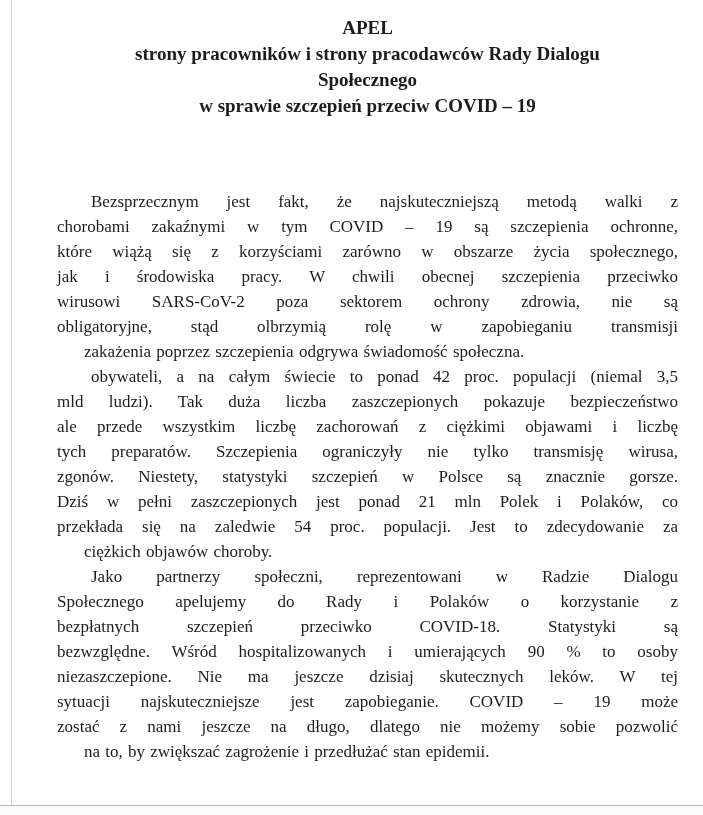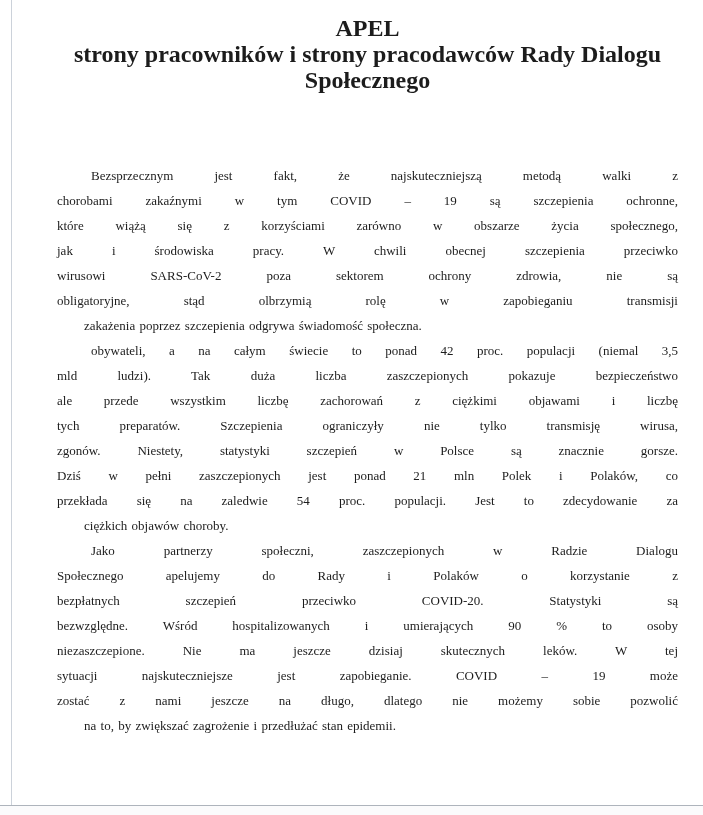--- a/index.html
+++ b/index.html
@@ -45,30 +45,30 @@
   }
   .page {
     position: absolute;
     left: 57px;
     top: 0;
     width: 621px;
   }
   .title-block {
     padding-top: 15px;
     font-weight: bold;
-    font-size: 24px;
+    font-size: 19px;
     line-height: 26px;
   }
   .title-block .line {
     text-align: center;
     text-align-last: center;
   }
   .body-block {
     margin-top: 70px;
-    font-size: 13px;
+    font-size: 17px;
     line-height: 25px;
   }
   .paragraph .line {
     text-align: justify;
     text-align-last: justify;
     word-spacing: 1px;
   }
   .paragraph .line:first-child {
     text-indent: 34px;
   }
@@ -81,20 +81,21 @@
 <body>
 
 <div class="viewport">
   <div class="left-rule"></div>
 
   <div class="page">
     <div class="title-block">
         <div class="line">APEL</div>
         <div class="line">strony pracowników i strony pracodawców Rady Dialogu</div>
         <div class="line">Społecznego</div>
+        <div class="line last">w sprawie szczepień przeciw COVID – 19</div>
       </div>
 
     <div class="body-block">
       <div class="paragraph">
           <div class="line">Bezsprzecznym jest fakt, że najskuteczniejszą metodą walki z</div>
           <div class="line">chorobami zakaźnymi w tym COVID – 19 są szczepienia ochronne,</div>
           <div class="line">które wiążą się z korzyściami zarówno w obszarze życia społecznego,</div>
           <div class="line">jak i środowiska pracy. W chwili obecnej szczepienia przeciwko</div>
           <div class="line">wirusowi SARS-CoV-2 poza sektorem ochrony zdrowia, nie są</div>
           <div class="line">obligatoryjne, stąd olbrzymią rolę w zapobieganiu transmisji</div>
@@ -104,23 +105,23 @@
           <div class="line">obywateli, a na całym świecie to ponad 42 proc. populacji (niemal 3,5</div>
           <div class="line">mld ludzi). Tak duża liczba zaszczepionych pokazuje bezpieczeństwo</div>
           <div class="line">ale przede wszystkim liczbę zachorowań z ciężkimi objawami i liczbę</div>
           <div class="line">tych preparatów. Szczepienia ograniczyły nie tylko transmisję wirusa,</div>
           <div class="line">zgonów. Niestety, statystyki szczepień w Polsce są znacznie gorsze.</div>
           <div class="line">Dziś w pełni zaszczepionych jest ponad 21 mln Polek i Polaków, co</div>
           <div class="line">przekłada się na zaledwie 54 proc. populacji. Jest to zdecydowanie za</div>
           <div class="line last">ciężkich objawów choroby.</div>
         </div>
       <div class="paragraph">
-          <div class="line">Jako partnerzy społeczni, zaszczepionych w Radzie Dialogu</div>
+          <div class="line">Jako partnerzy społeczni, reprezentowani w Radzie Dialogu</div>
           <div class="line">Społecznego apelujemy do Rady i Polaków o korzystanie z</div>
-          <div class="line">bezpłatnych szczepień przeciwko COVID-20. Statystyki są</div>
+          <div class="line">bezpłatnych szczepień przeciwko COVID-18. Statystyki są</div>
           <div class="line">bezwzględne. Wśród hospitalizowanych i umierających 90 % to osoby</div>
           <div class="line">niezaszczepione. Nie ma jeszcze dzisiaj skutecznych leków. W tej</div>
           <div class="line">sytuacji najskuteczniejsze jest zapobieganie. COVID – 19 może</div>
           <div class="line">zostać z nami jeszcze na długo, dlatego nie możemy sobie pozwolić</div>
           <div class="line last">na to, by zwiększać zagrożenie i przedłużać stan epidemii.</div>
         </div>
     </div>
   </div>
 
   <div class="below-strip"></div>

